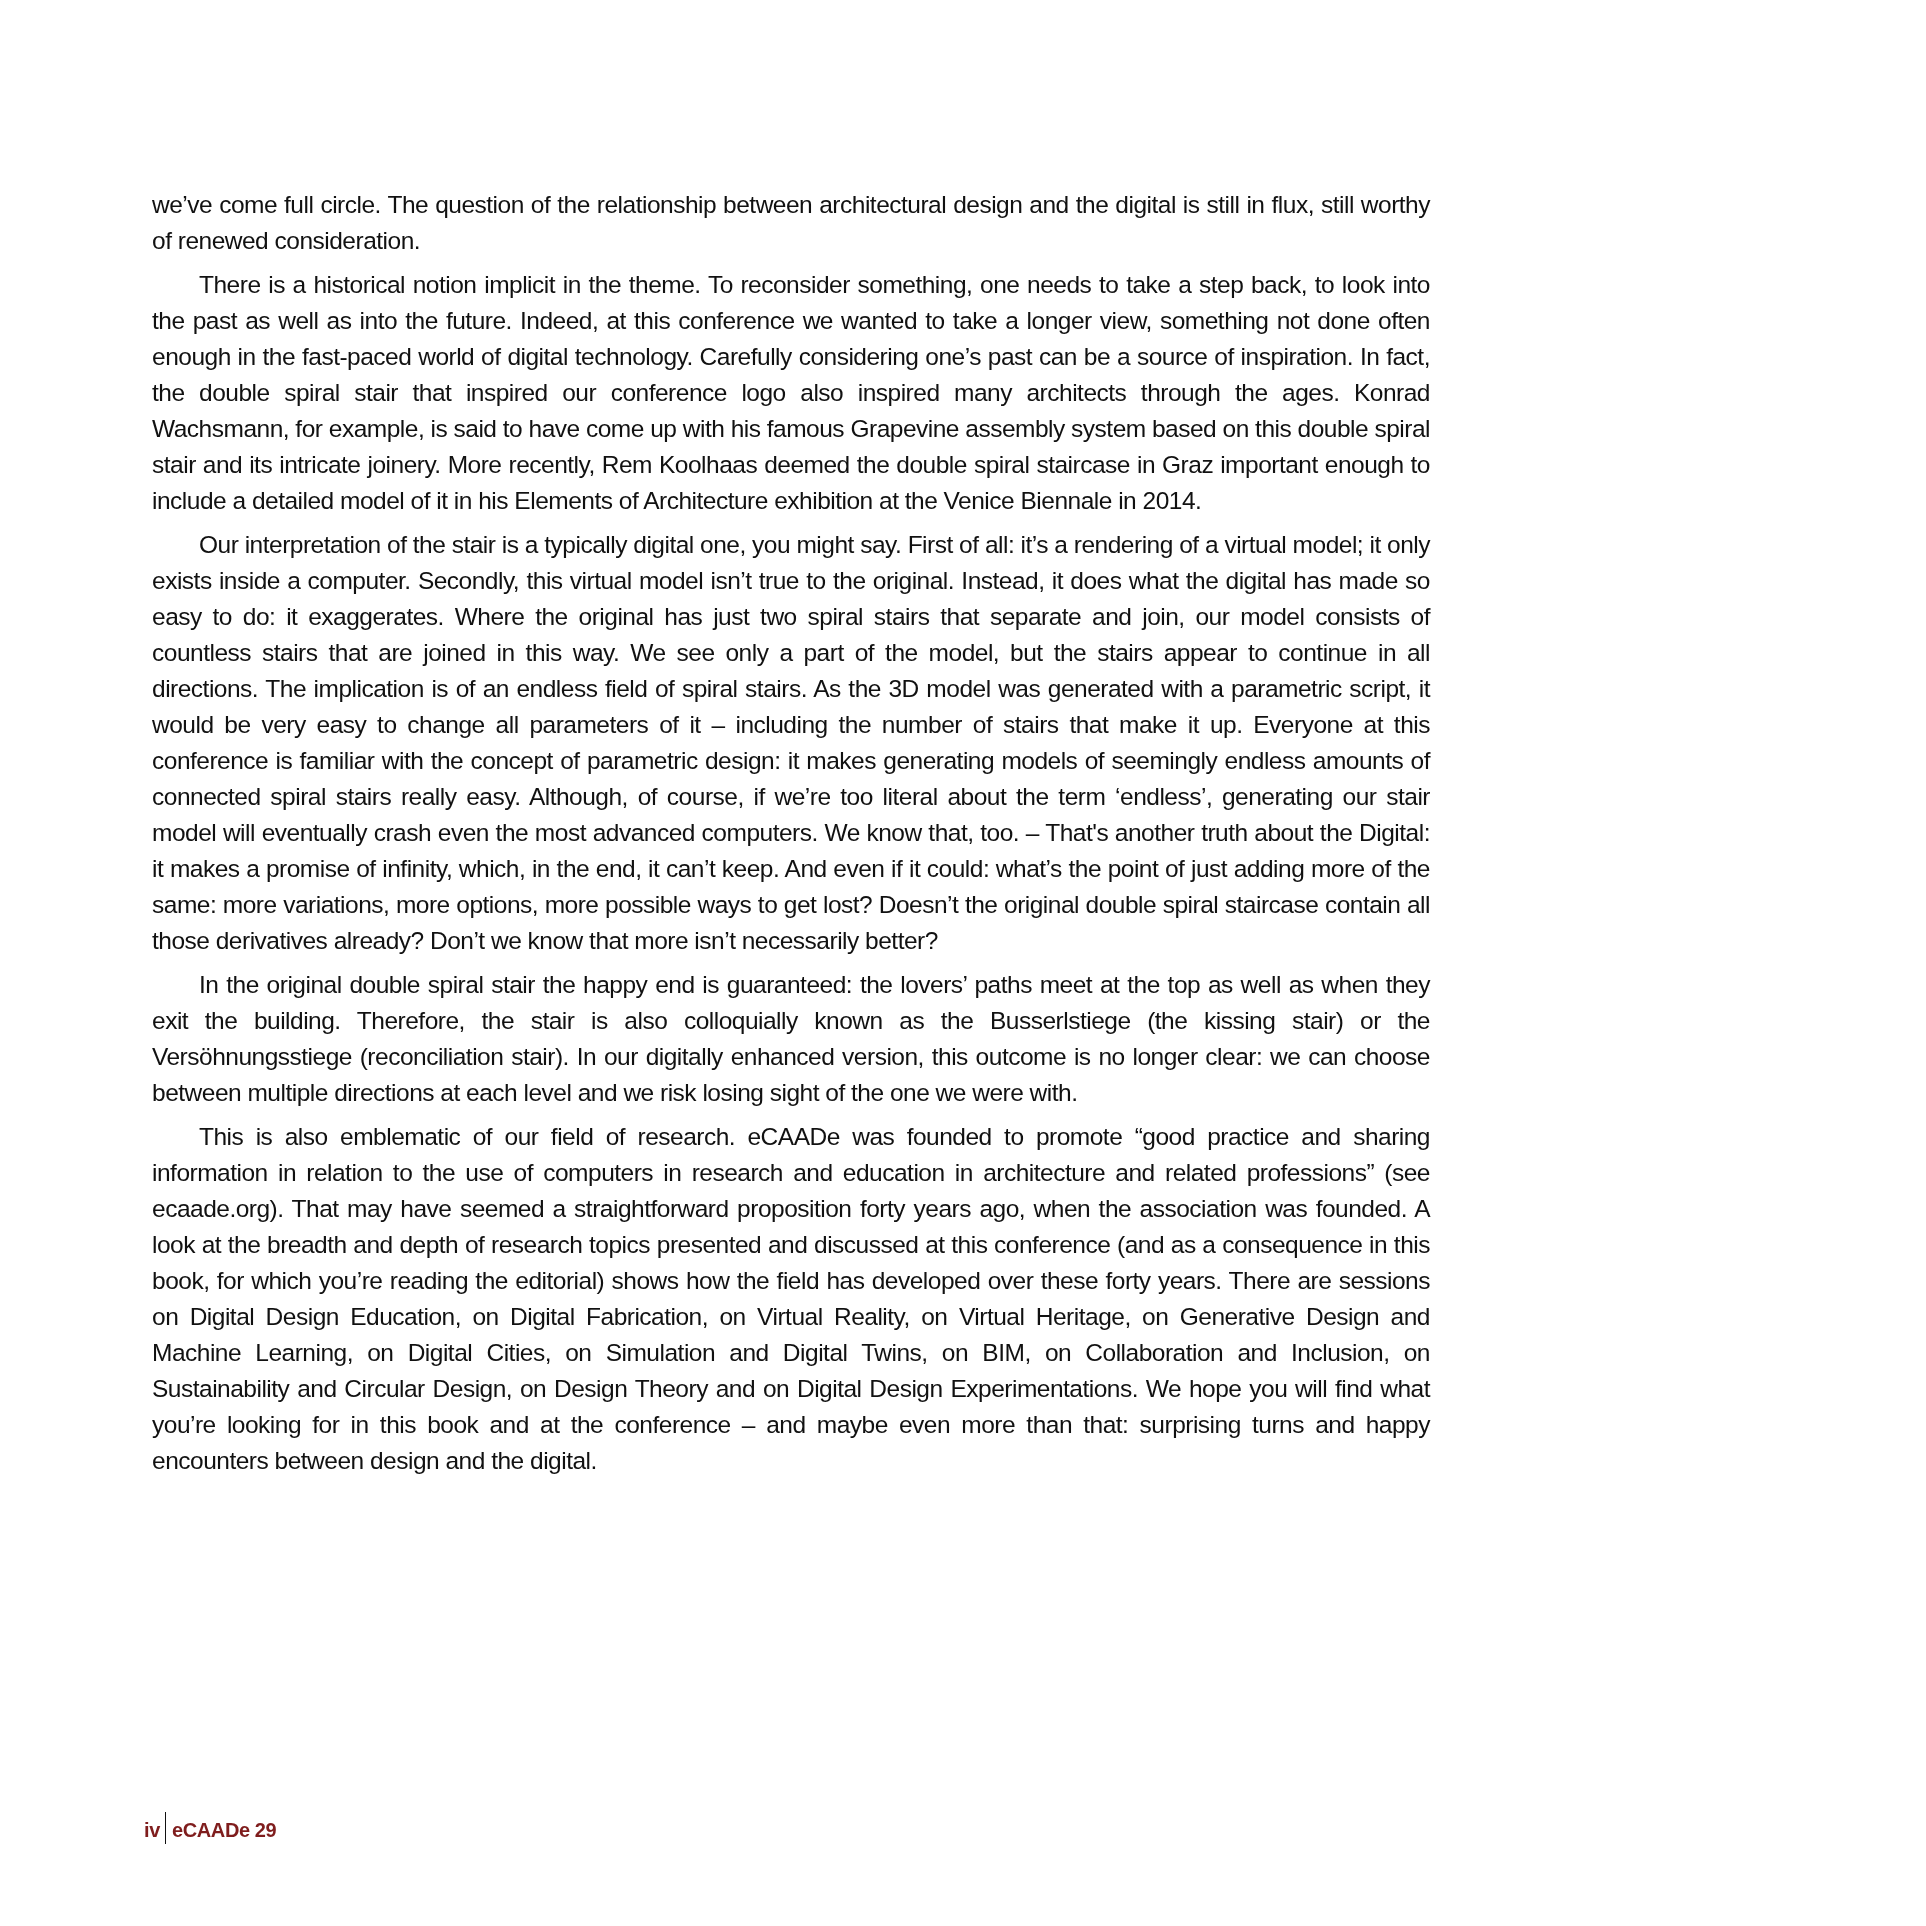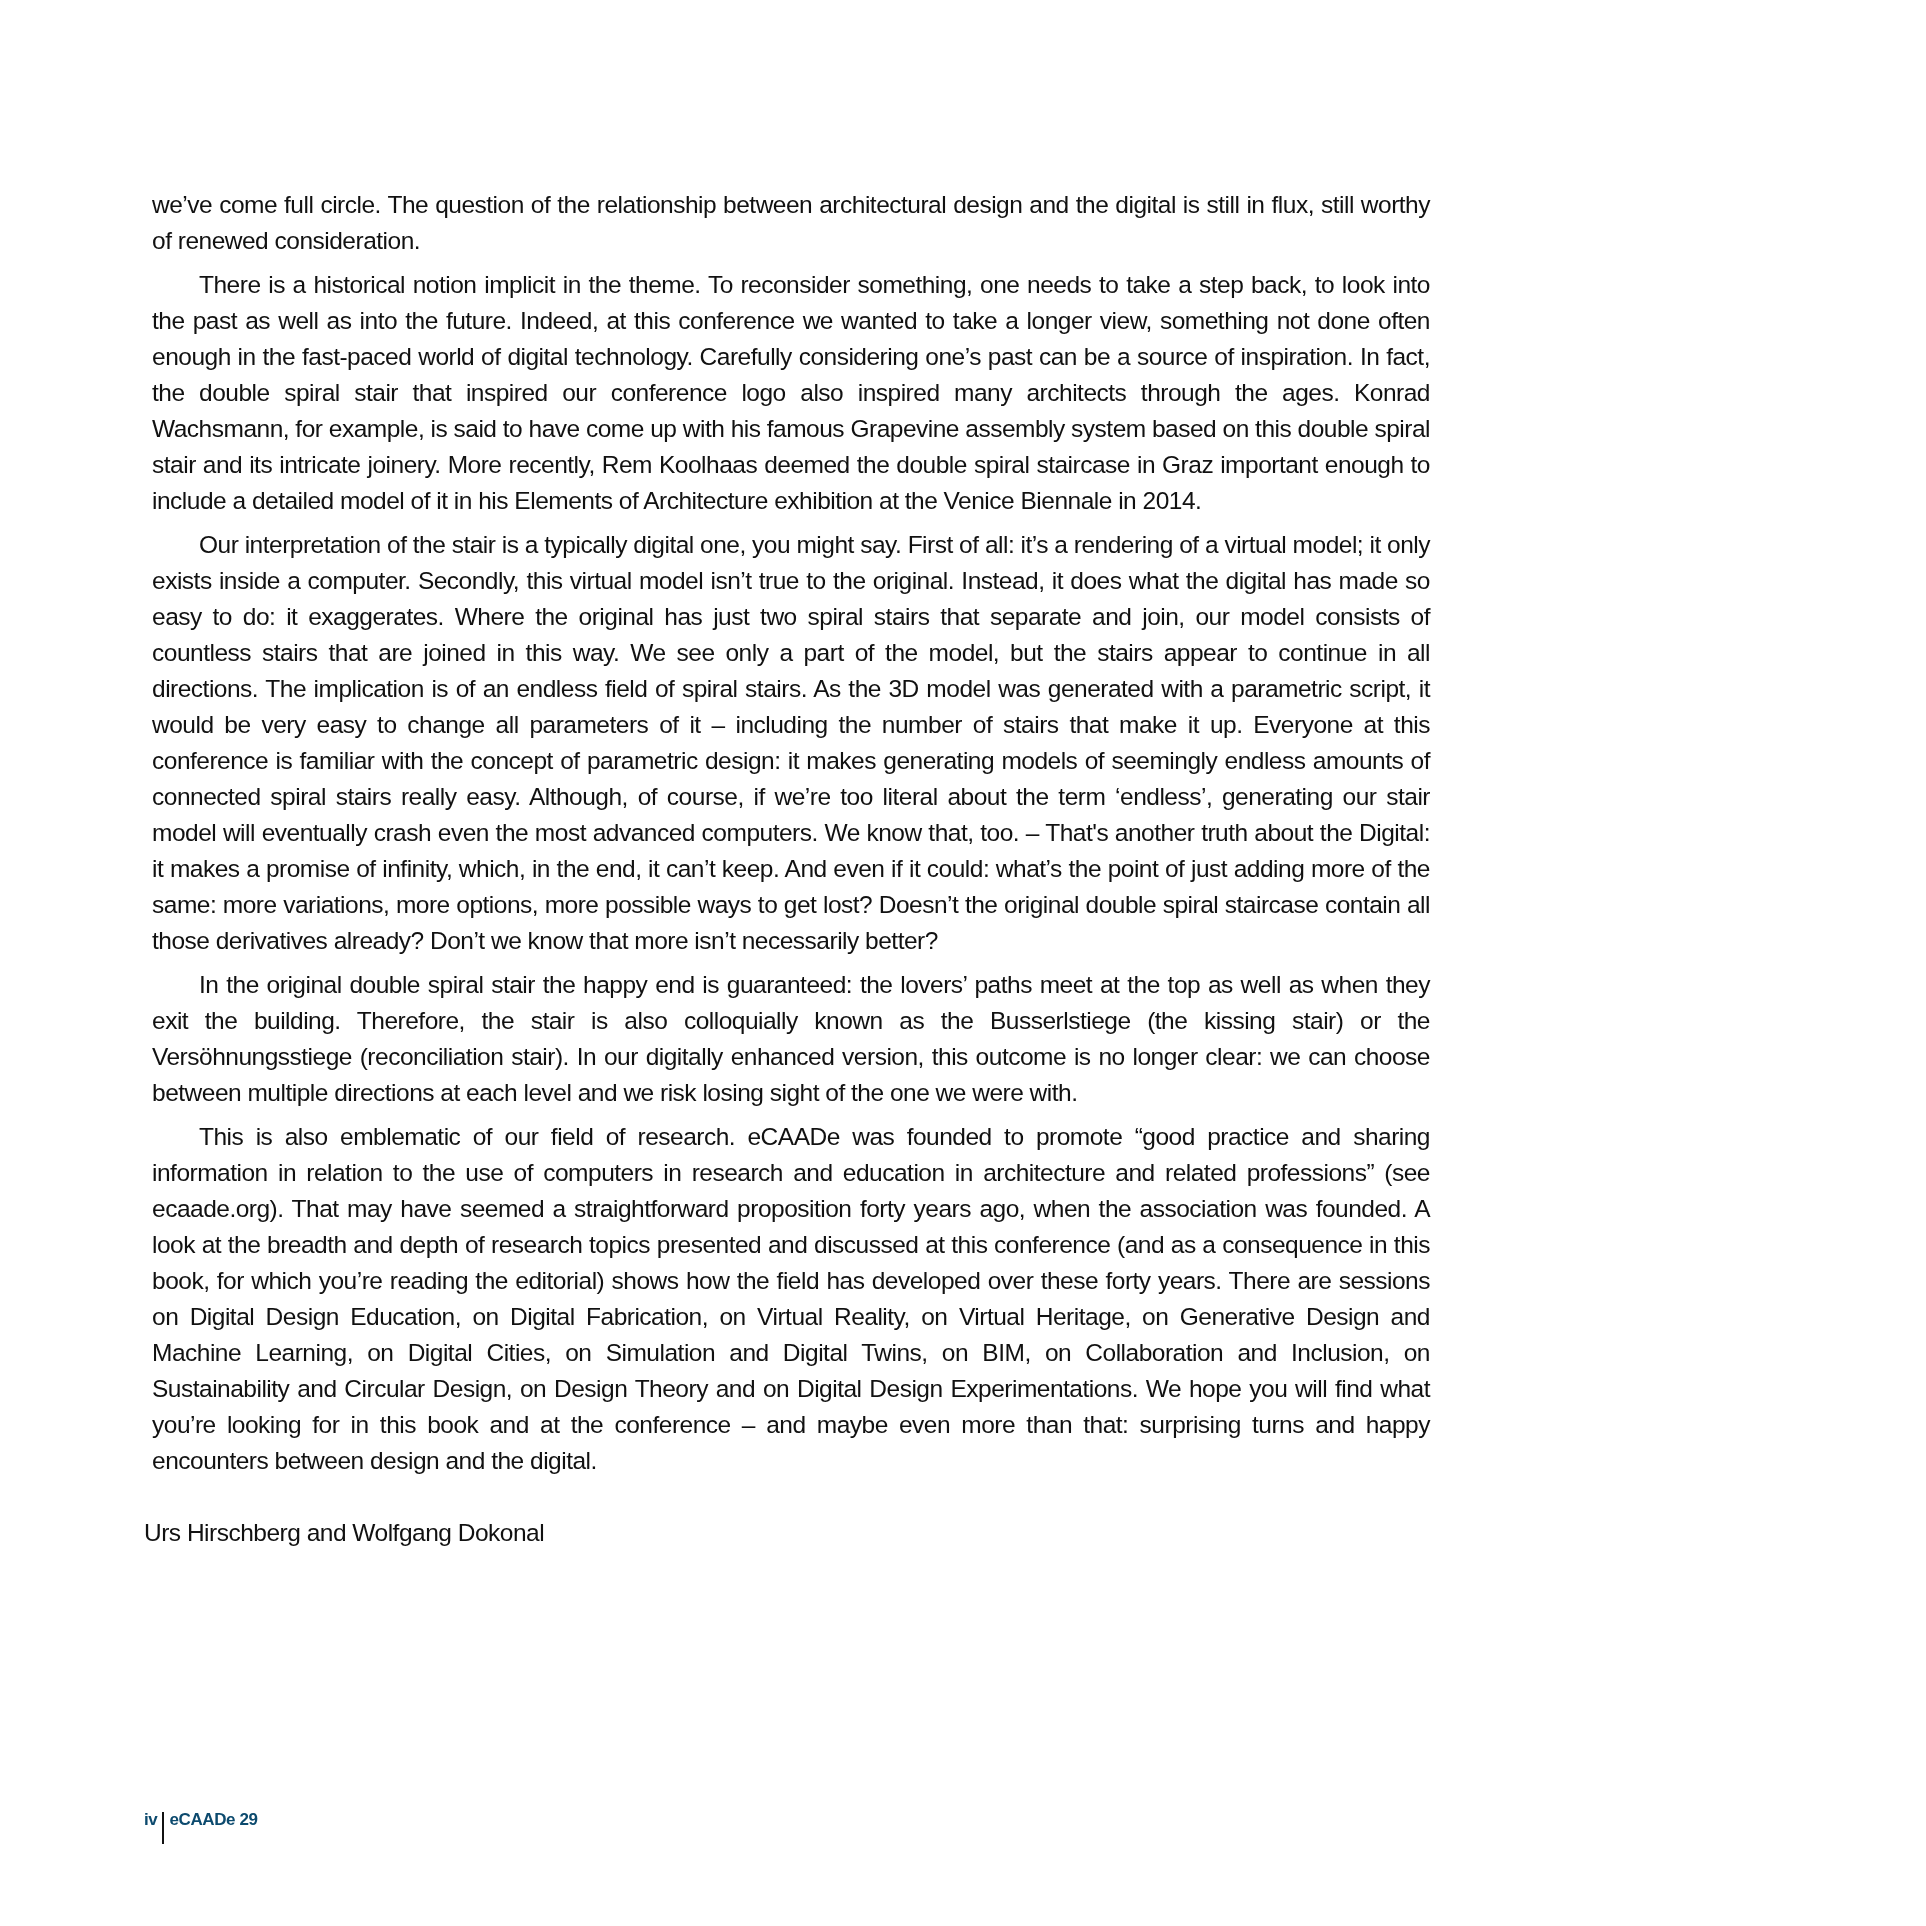--- a/index.html
+++ b/index.html
@@ -17,25 +17,25 @@
   }
   .para { margin: 8px; text-align: justify; text-indent: 0; }
   .para.indent { text-indent: 47px; }
   .signature { margin-top: 36px; }
   .signature div { white-space: nowrap; }
   .footer {
     position: absolute;
     left: 144px;
     top: 1810px;
     font-family: "Liberation Sans", sans-serif;
-    font-size: 17px;
+    font-size: 20px;
     font-weight: bold;
-    color: #0c4a6e;
+    color: #7f1d1d;
     display: flex;
-    align-items: flex-start;
+    align-items: flex-end;
     letter-spacing: -0.4px;
   }
   .footer .sep {
     display: inline-block;
     width: 1.6px;
     height: 32px;
     background: #111111;
     margin: 0 5.7px 0 4.9px;
     position: relative;
     top: 2.4px;
@@ -45,21 +45,20 @@
 <body>
 
 <div class="page">
   <p class="para">we’ve come full circle. The question of the relationship between architectural design and the digital is still in flux, still worthy of renewed consideration.</p>
   <p class="para indent">There is a historical notion implicit in the theme. To reconsider something, one needs to take a step back, to look into the past as well as into the future. Indeed, at this conference we wanted to take a longer view, something not done often enough in the fast-paced world of digital technology. Carefully considering one’s past can be a source of inspiration. In fact, the double spiral stair that inspired our conference logo also inspired many architects through the ages. Konrad Wachsmann, for example, is said to have come up with his famous Grapevine assembly system based on this double spiral stair and its intricate joinery. More recently, Rem Koolhaas deemed the double spiral staircase in Graz important enough to include a detailed model of it in his Elements of Architecture exhibition at the Venice Biennale in 2014.</p>
   <p class="para indent">Our interpretation of the stair is a typically digital one, you might say. First of all: it’s a rendering of a virtual model; it only exists inside a computer. Secondly, this virtual model isn’t true to the original. Instead, it does what the digital has made so easy to do: it exaggerates. Where the original has just two spiral stairs that separate and join, our model consists of countless stairs that are joined in this way. We see only a part of the model, but the stairs appear to continue in all directions. The implication is of an endless field of spiral stairs. As the 3D model was generated with a parametric script, it would be very easy to change all parameters of it – including the number of stairs that make it up. Everyone at this conference is familiar with the concept of parametric design: it makes generating models of seemingly endless amounts of connected spiral stairs really easy. Although, of course, if we’re too literal about the term ‘endless’, generating our stair model will eventually crash even the most advanced computers. We know that, too. – That's another truth about the Digital: it makes a promise of infinity, which, in the end, it can’t keep. And even if it could: what’s the point of just adding more of the same: more variations, more options, more possible ways to get lost? Doesn’t the original double spiral staircase contain all those derivatives already? Don’t we know that more isn’t necessarily better?</p>
   <p class="para indent">In the original double spiral stair the happy end is guaranteed: the lovers’ paths meet at the top as well as when they exit the building. Therefore, the stair is also colloquially known as the Busserlstiege (the kissing stair) or the Versöhnungsstiege (reconciliation stair). In our digitally enhanced version, this outcome is no longer clear: we can choose between multiple directions at each level and we risk losing sight of the one we were with.</p>
   <p class="para indent">This is also emblematic of our field of research. eCAADe was founded to promote “good practice and sharing information in relation to the use of computers in research and education in architecture and related professions” (see ecaade.org). That may have seemed a straightforward proposition forty years ago, when the association was founded. A look at the breadth and depth of research topics presented and discussed at this conference (and as a consequence in this book, for which you’re reading the editorial) shows how the field has developed over these forty years. There are sessions on Digital Design Education, on Digital Fabrication, on Virtual Reality, on Virtual Heritage, on Generative Design and Machine Learning, on Digital Cities, on Simulation and Digital Twins, on BIM, on Collaboration and Inclusion, on Sustainability and Circular Design, on Design Theory and on Digital Design Experimentations. We hope you will find what you’re looking for in this book and at the conference – and maybe even more than that: surprising turns and happy encounters between design and the digital.</p>
 
   <div class="signature">
-    <div>Urs Hirschberg and Wolfgang Dokonal</div>
   </div>
 </div>
 
 <div class="footer">
   <span>iv</span>
   <span class="sep"></span>
   <span>eCAADe 29</span>
 </div>
 
 

